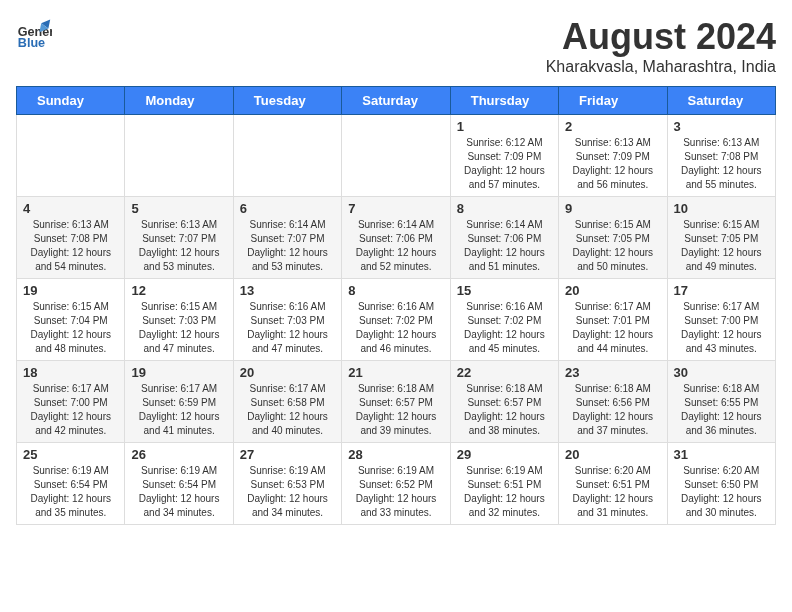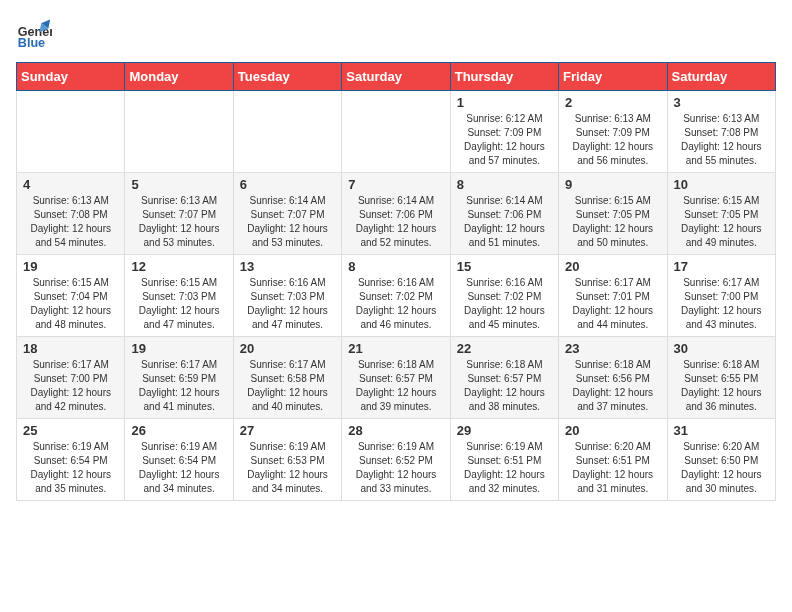--- a/index.html
+++ b/index.html
@@ -37,24 +37,24 @@
       font-size: 16px;
       font-weight: normal;
       color: #333;
     }
     .calendar {
       width: 100%;
       border-collapse: collapse;
       border: 1px solid #ccc;
     }
     .calendar th {
-      background: #ef4444;
+      background: #3b82f6;
       color: #fff;
       text-align: left;
-      padding: 6px 4px;
+      padding: 6px 20px;
       font-size: 13px;
       border: 1px solid #1a5a9a;
     }
     .calendar td {
       vertical-align: top;
       padding: 4px 6px;
       border: 1px solid #ddd;
       width: 108px;
       min-height: 80px;
       font-size: 10.5px;
@@ -85,20 +85,22 @@
 <div class="header">
   <div class="logo">
     <svg class="logo-icon" viewBox="0 0 40 40">
       <text x="2" y="22" font-size="14" font-weight="bold" fill="#333">General</text>
       <text x="2" y="34" font-size="14" font-weight="bold" fill="#2a6db5">Blue</text>
       <polygon points="28,8 38,4 36,14" fill="#2a6db5"></polygon>
       <polygon points="28,8 36,14 26,18" fill="#5599d6"></polygon>
     </svg>
   </div>
   <div class="title-area">
+    <h1>August 2024</h1>
+    <h2>Kharakvasla, Maharashtra, India</h2>
   </div>
 </div>
 
 <table class="calendar">
   <thead>
     <tr>
     <th>Sunday</th>
         <th>Monday</th>
         <th>Tuesday</th>
         <th>Saturday</th>

